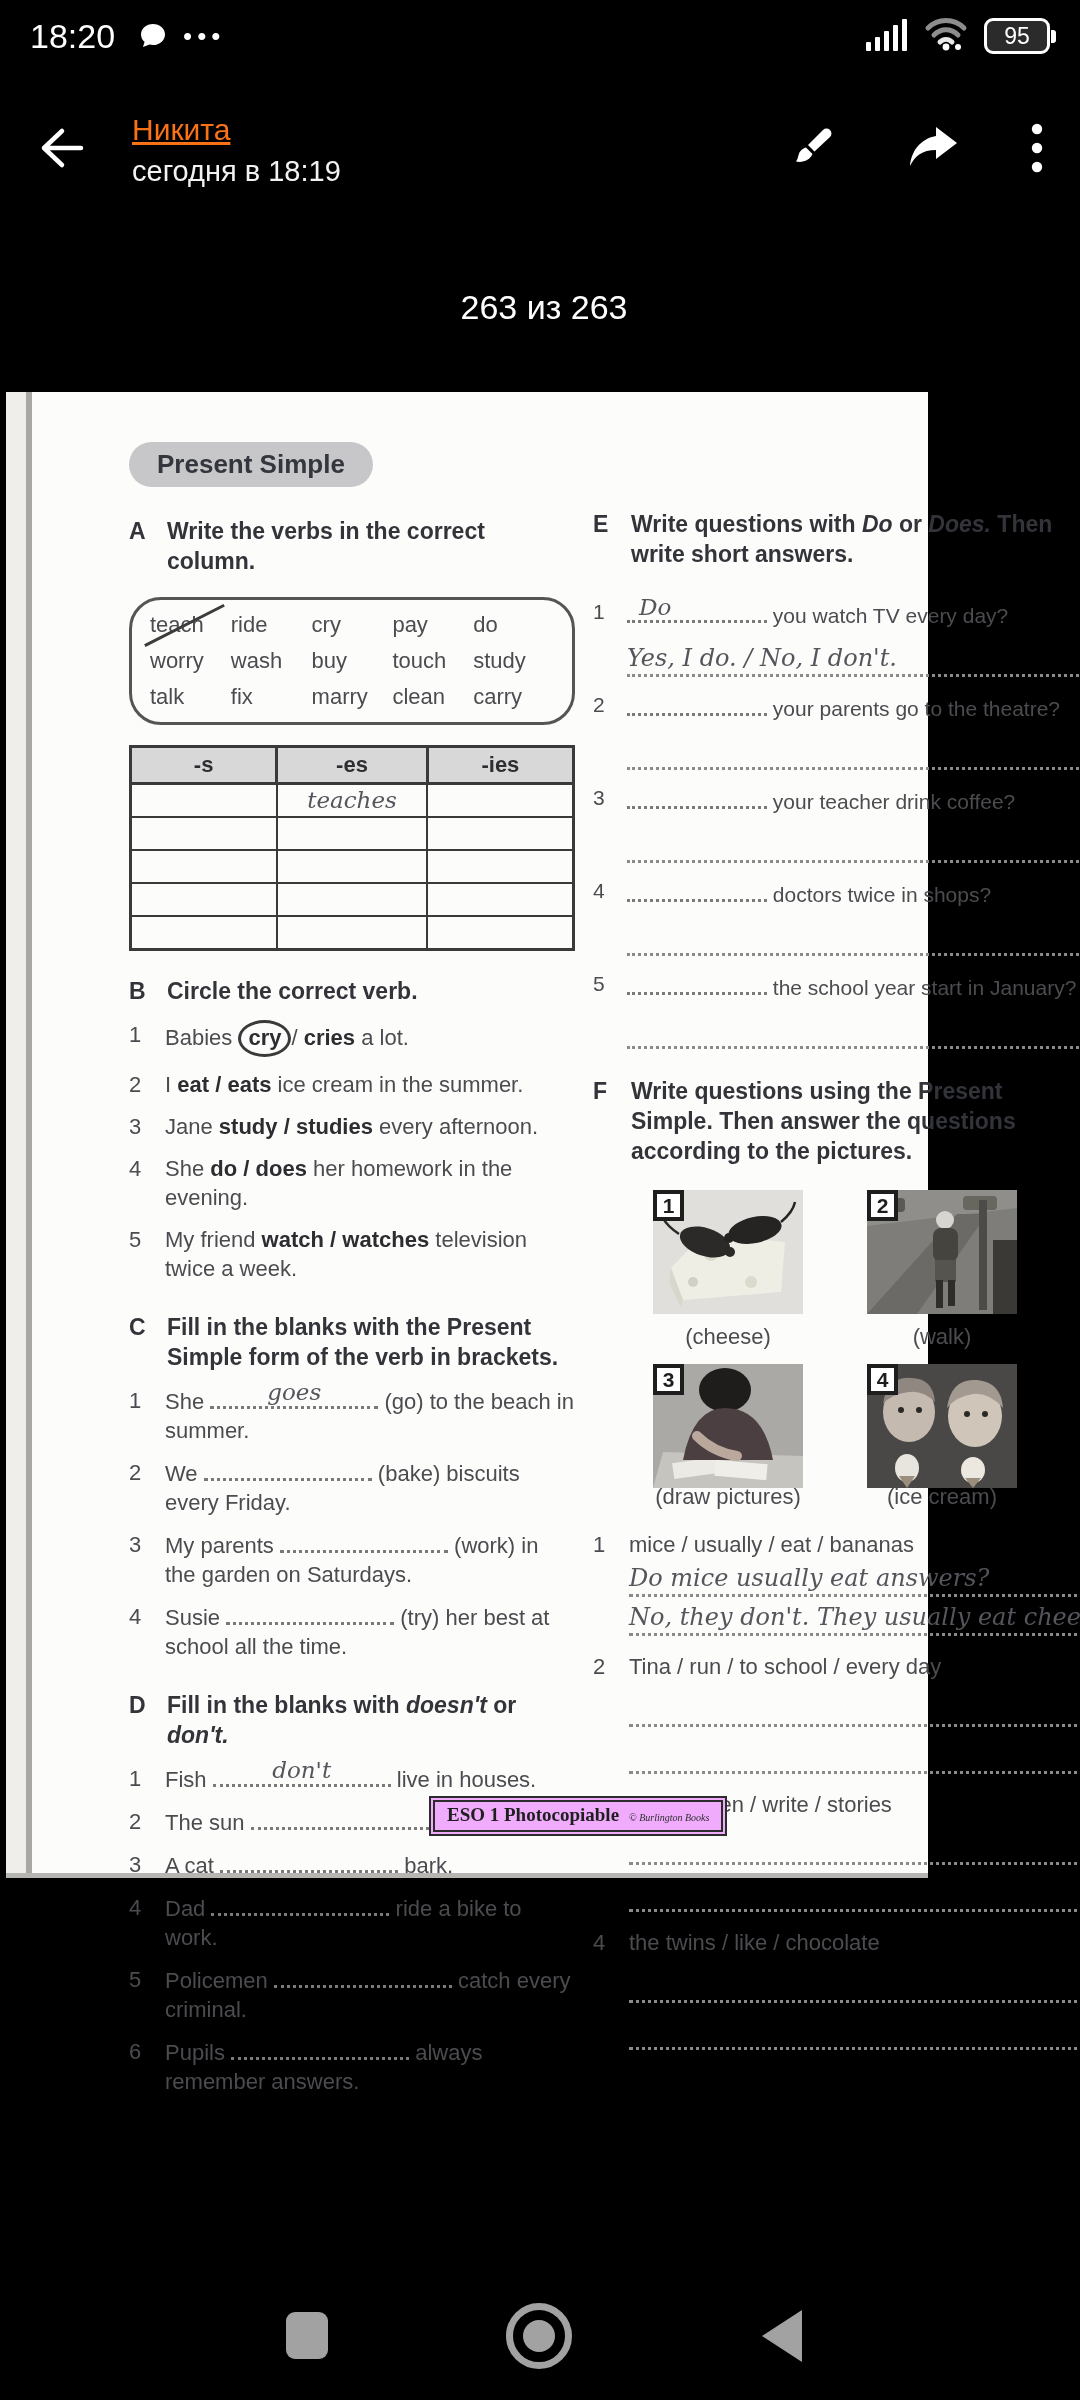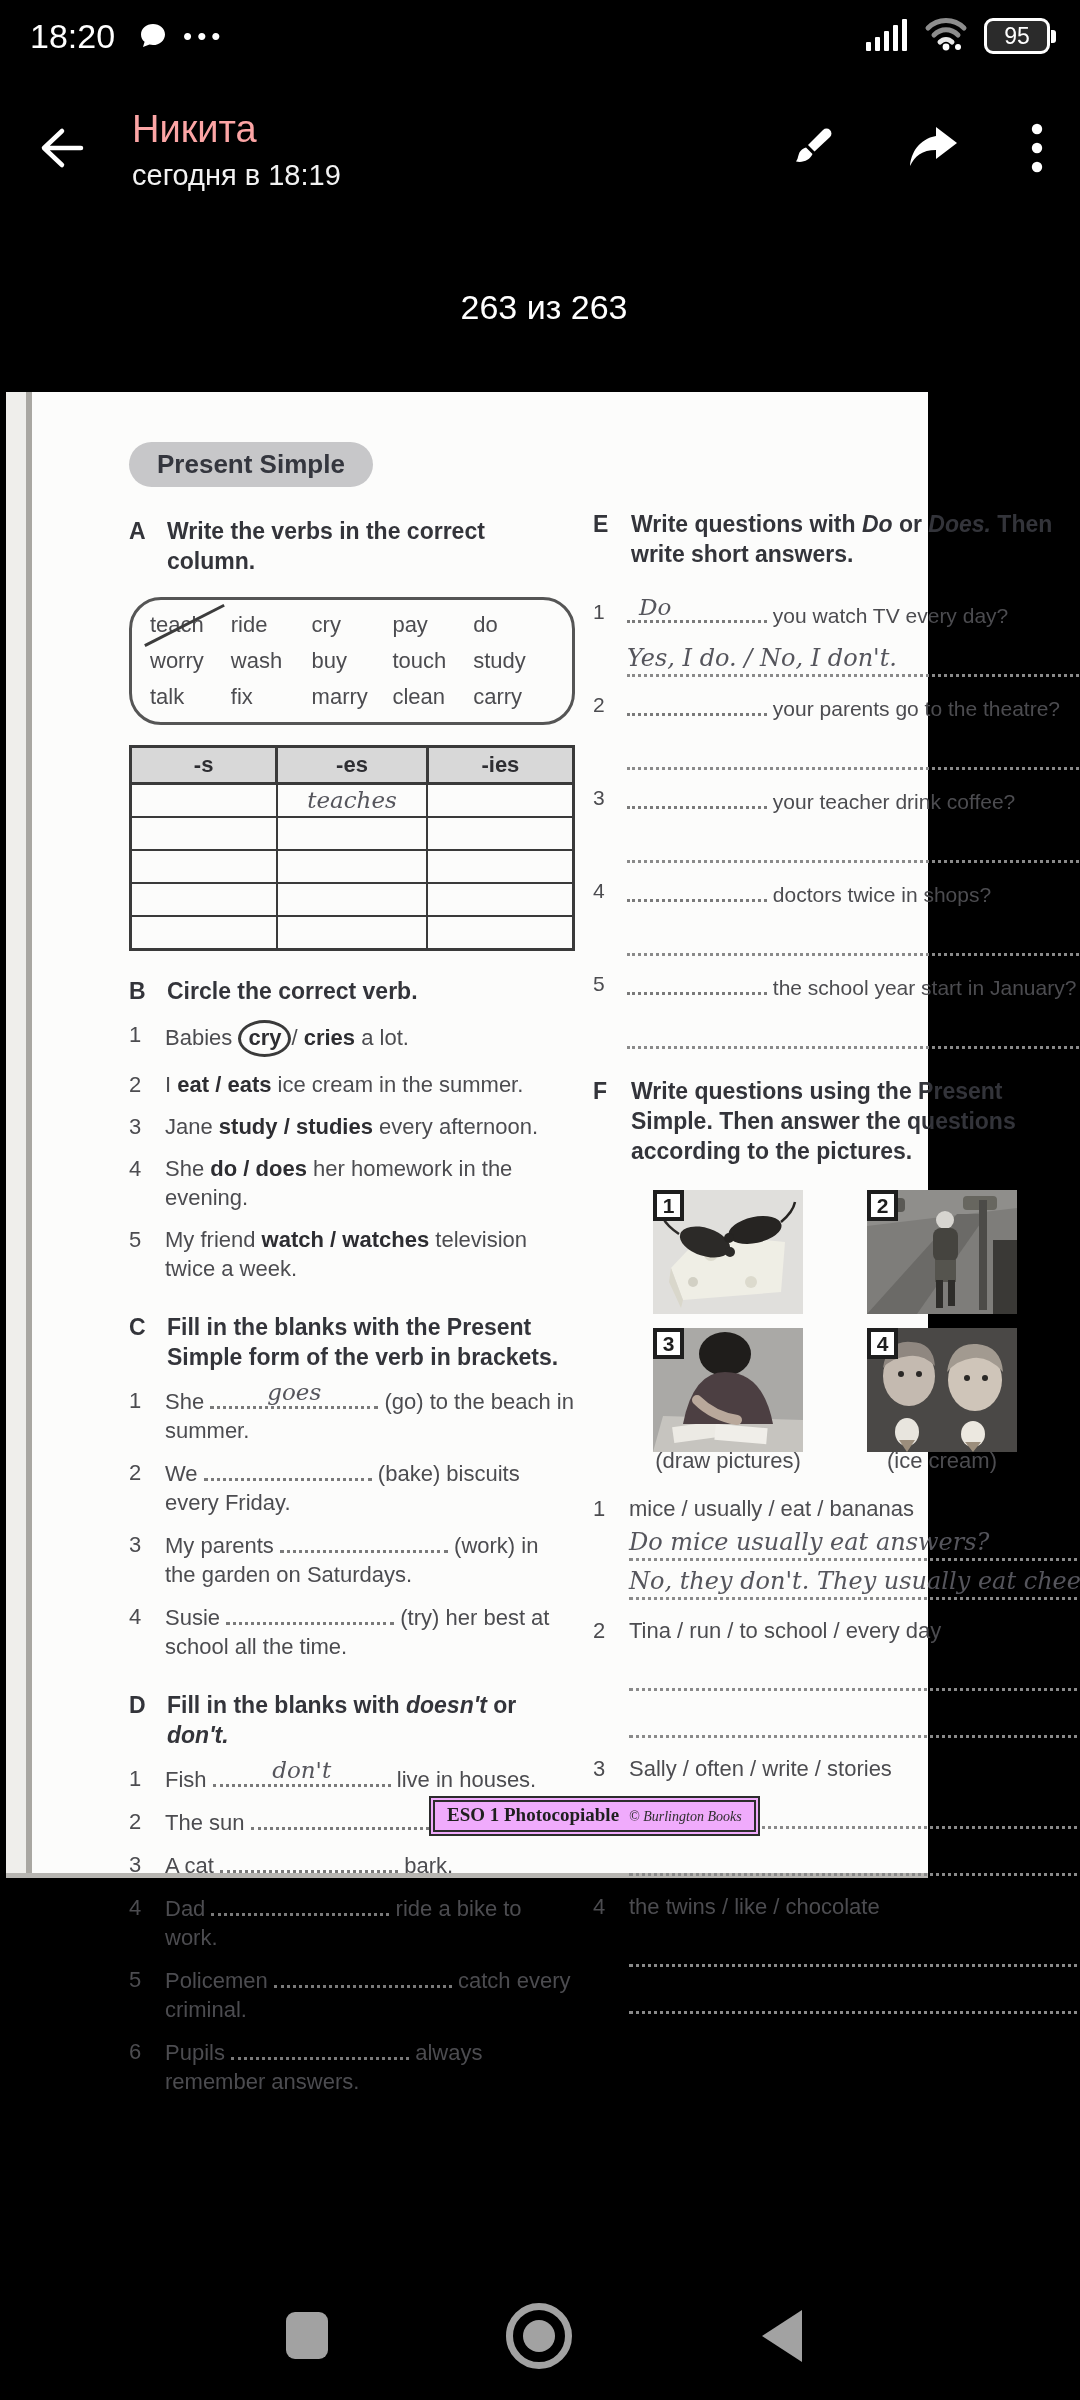--- a/index.html
+++ b/index.html
@@ -10,21 +10,21 @@
   .sb-time{font-size:34px;}
   .sb-bubble{margin-left:24px;display:flex;}
   .sb-ellipsis{margin-left:16px;font-size:26px;letter-spacing:5px;color:#fff;}
   .sb-right{margin-left:auto;display:flex;align-items:center;gap:16px;}
   .battery{position:relative;width:66px;height:36px;border:3px solid #fff;border-radius:9px;background:#2b2b2b;display:flex;align-items:center;justify-content:center;color:#fff;font-size:23px;box-sizing:border-box;}
   .battery::after{content:"";position:absolute;right:-9px;top:9px;width:5px;height:13px;background:#fff;border-radius:0 3px 3px 0;}
 
   
   .header{position:absolute;top:86px;left:0;right:0;height:128px;display:flex;align-items:center;padding:0 36px;box-sizing:border-box;}
   .title-block{margin-left:46px;display:flex;flex-direction:column;}
-  .hdr-title{color:#fca5a5;font-size:38px;}
+  .hdr-title{color:#f97316;font-size:30px;text-decoration:underline;}
   .hdr-subtitle{color:#f2f2f2;font-size:29px;margin-top:8px;}
   .hdr-actions{margin-left:auto;display:flex;align-items:center;gap:72px;}
 
   .counter{position:absolute;top:288px;left:4px;width:100%;text-align:center;color:#fff;font-size:34px;}
 
   
   .photo{position:absolute;top:392px;left:6px;width:922px;height:1486px;background:#efeeeb;}
   .photo-edge-left{position:absolute;left:20px;top:0;bottom:0;width:6px;background:#a9a7a2;}
   .photo-edge-bottom{position:absolute;left:0;right:0;bottom:0;height:5px;background:#b7b5b1;}
   .page{position:absolute;left:26px;top:0;right:0;bottom:5px;background:#fcfcfb;}
@@ -73,21 +73,21 @@
   .pic-cap{text-align:center;font-size:22px;color:#4c4c50;margin-top:4px;}
 
   .f-item{display:flex;margin-top:18px;font-size:22px;color:#4c4c50;}
   .f-item .num{width:36px;flex:none;}
   .f-body{flex:1;}
   .f-line{border-bottom:3px dotted #8a8a8a;height:30px;margin-top:14px;}
   .f-line .hand{font-size:24px;white-space:nowrap;}
 
   .footer-box{position:absolute;left:397px;top:1404px;border:6px double #2c2c2c;background:#f0abfc;padding:2px 12px 4px;display:flex;align-items:baseline;gap:10px;white-space:nowrap;}
   .footer-left{font-family:"Liberation Serif",serif;font-weight:bold;font-size:19px;color:#1f1f1f;}
-  .footer-right{font-family:"Liberation Serif",serif;font-style:italic;font-size:14px;color:#2e2e2e;}
+  .footer-right{font-family:"Liberation Serif",serif;font-style:italic;font-size:10px;color:#2e2e2e;}
 
   
   .nav-square{position:absolute;left:286px;top:2312px;width:42px;height:47px;background:#a2a2a2;border-radius:9px;}
   .nav-circle{position:absolute;left:506px;top:2303px;width:52px;height:52px;border:7px solid #a2a2a2;border-radius:50%;}
   .nav-circle::after{content:"";position:absolute;left:10px;top:10px;width:32px;height:32px;border-radius:50%;background:#a2a2a2;}
   .nav-triangle{position:absolute;left:762px;top:2310px;width:0;height:0;border-top:26px solid transparent;border-bottom:26px solid transparent;border-right:40px solid #a2a2a2;}
 </style>
 </head>
 <body>
 
@@ -384,20 +384,24 @@
               <rect x="112" y="10" width="8" height="110" fill="#4c4b48"></rect>
               <rect x="126" y="50" width="24" height="74" fill="#3a3936"></rect>
               <circle cx="78" cy="30" r="9" fill="#d7d5d0"></circle>
               <rect x="66" y="38" width="25" height="34" rx="8" fill="#45443f"></rect>
               <rect x="68" y="70" width="21" height="22" fill="#55544e"></rect>
               <rect x="69" y="90" width="7" height="28" fill="#2e2d2a"></rect>
               <rect x="81" y="90" width="7" height="26" fill="#2e2d2a"></rect>
             </svg>
           <span class="pic-num">2</span>
         </div>
+        <div style="grid-column: 1 / span 2; display: grid; grid-template-columns: 150px 150px; column-gap: 64px; margin-top: -8px;">
+            <div class="pic-cap">(cheese)</div>
+            <div class="pic-cap">(walk)</div>
+          </div>
           <div class="pic">
           <svg viewBox="0 0 150 124">
               <rect width="150" height="124" fill="#aaa9a6"></rect>
               <polygon points="0,124 10,88 150,92 150,124" fill="#c6c4bf"></polygon>
               <rect x="20" y="96" width="46" height="16" transform="rotate(-8 43 104)" fill="#eceae4"></rect>
               <rect x="62" y="98" width="52" height="16" transform="rotate(5 88 106)" fill="#f0eee9"></rect>
               <ellipse cx="72" cy="26" rx="26" ry="22" fill="#1f1d1b"></ellipse>
               <path d="M30 96 Q40 44 72 44 Q110 44 120 96 Z" fill="#4c3f42"></path>
               <path d="M44 72 Q60 88 84 92" stroke="#b9a89b" stroke-width="10" fill="none" stroke-linecap="round"></path>
             </svg>

